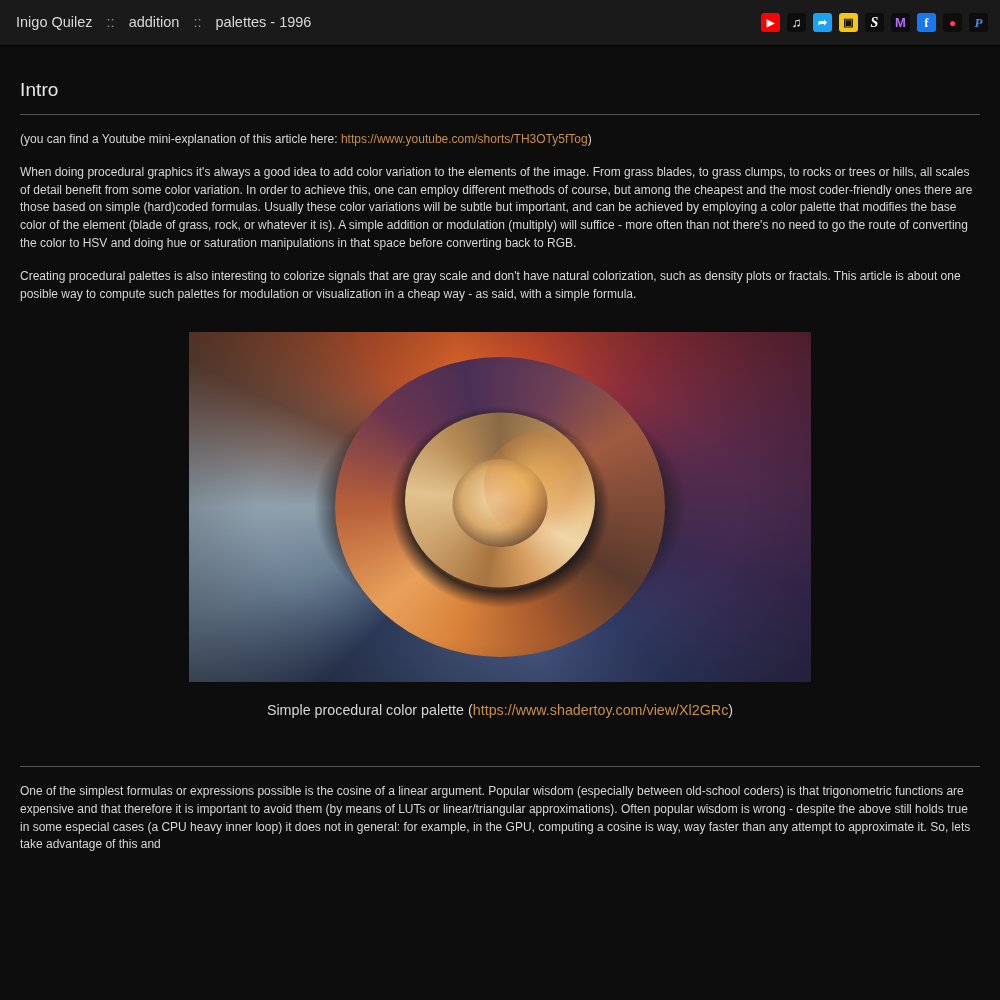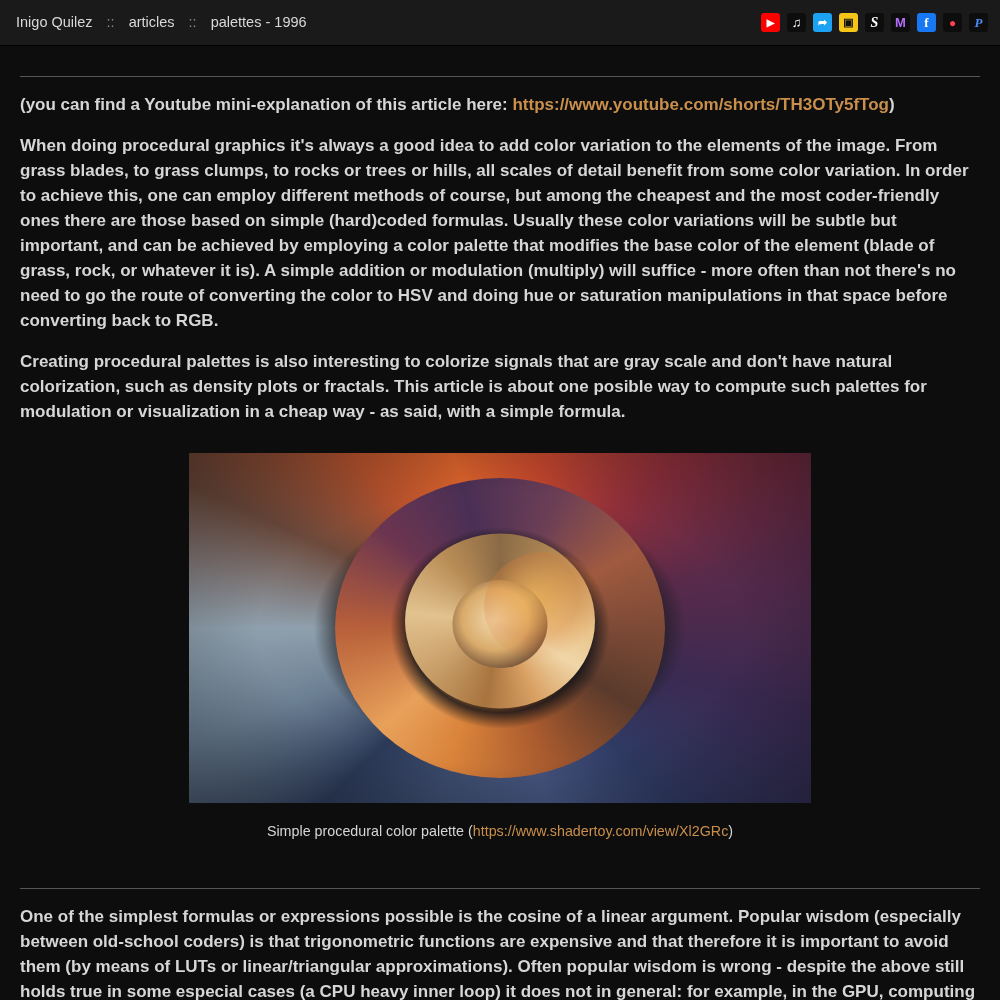--- a/index.html
+++ b/index.html
@@ -68,23 +68,22 @@
     letter-spacing: 0.1px;
   }
   .rule {
     height: 1px;
     background: #555;
     margin: 0 0 16px 0;
   }
   p.para {
     margin: 0 0 16px 0;
     color: #d6d6d6;
-    font-size: 17px;
+    font-size: 12px;
     line-height: 1.47;
-    font-weight: bold;
   }
   a.link {
     color: #c98f4b;
     text-decoration: none;
   }
 
   .figure {
     margin: 28px 0 8px 0;
     text-align: center;
   }
@@ -114,40 +113,41 @@
     border-radius: 50%;
   }
 </style>
 </head>
 <body>
 
 <div class="topbar">
   <div class="breadcrumb">
     <span class="crumb">Inigo Quilez</span>
     <span class="crumb-sep">::</span>
-    <span class="crumb">articles</span>
+    <span class="crumb">addition</span>
     <span class="crumb-sep">::</span>
     <span class="crumb">palettes - 1996</span>
   </div>
 
   <div class="social">
     <span class="sicon" style="background:#ff0000;color:#fff;font-size:10px;">▶</span>
     <span class="sicon" style="background:#0d0d0d;color:#fff;font-size:13px;">♫</span>
     <span class="sicon" style="background:#1da1f2;color:#fff;font-size:11px;">➦</span>
     <span class="sicon" style="background:#f5c518;color:#111;font-size:11px;">▣</span>
     <span class="sicon" style="background:#0d0d0d;color:#fff;font-family:'Liberation Serif',serif;font-style:italic;font-size:14px;">S</span>
     <span class="sicon" style="background:#0d0d0d;color:#b66efa;font-size:13px;">M</span>
     <span class="sicon" style="background:#1877f2;color:#fff;font-family:'Liberation Serif',serif;font-size:13px;">f</span>
     <span class="sicon" style="background:#0d0d0d;color:#ff424d;font-size:12px;">●</span>
     <span class="sicon" style="background:#0d0d0d;color:#4b8df8;font-family:'Liberation Serif',serif;font-style:italic;font-size:13px;">P</span>
   </div>
 </div>
 
 <div class="content">
 
+  <h2 class="section">Intro</h2>
   <div class="rule"></div>
 
   <p class="para">
     <span>(you can find a Youtube mini-explanation of this article here: </span><a class="link" href="#">https://www.youtube.com/shorts/TH3OTy5fTog</a><span>)</span>
   </p>
 
   <p class="para">When doing procedural graphics it's always a good idea to add color variation to the elements of the image. From grass blades, to grass clumps, to rocks or trees or hills, all scales of detail benefit from some color variation. In order to achieve this, one can employ different methods of course, but among the cheapest and the most coder-friendly ones there are those based on simple (hard)coded formulas. Usually these color variations will be subtle but important, and can be achieved by employing a color palette that modifies the base color of the element (blade of grass, rock, or whatever it is). A simple addition or modulation (multiply) will suffice - more often than not there's no need to go the route of converting the color to HSV and doing hue or saturation manipulations in that space before converting back to RGB.</p>
 
   <p class="para">Creating procedural palettes is also interesting to colorize signals that are gray scale and don't have natural colorization, such as density plots or fractals. This article is about one posible way to compute such palettes for modulation or visualization in a cheap way - as said, with a simple formula.</p>
 

